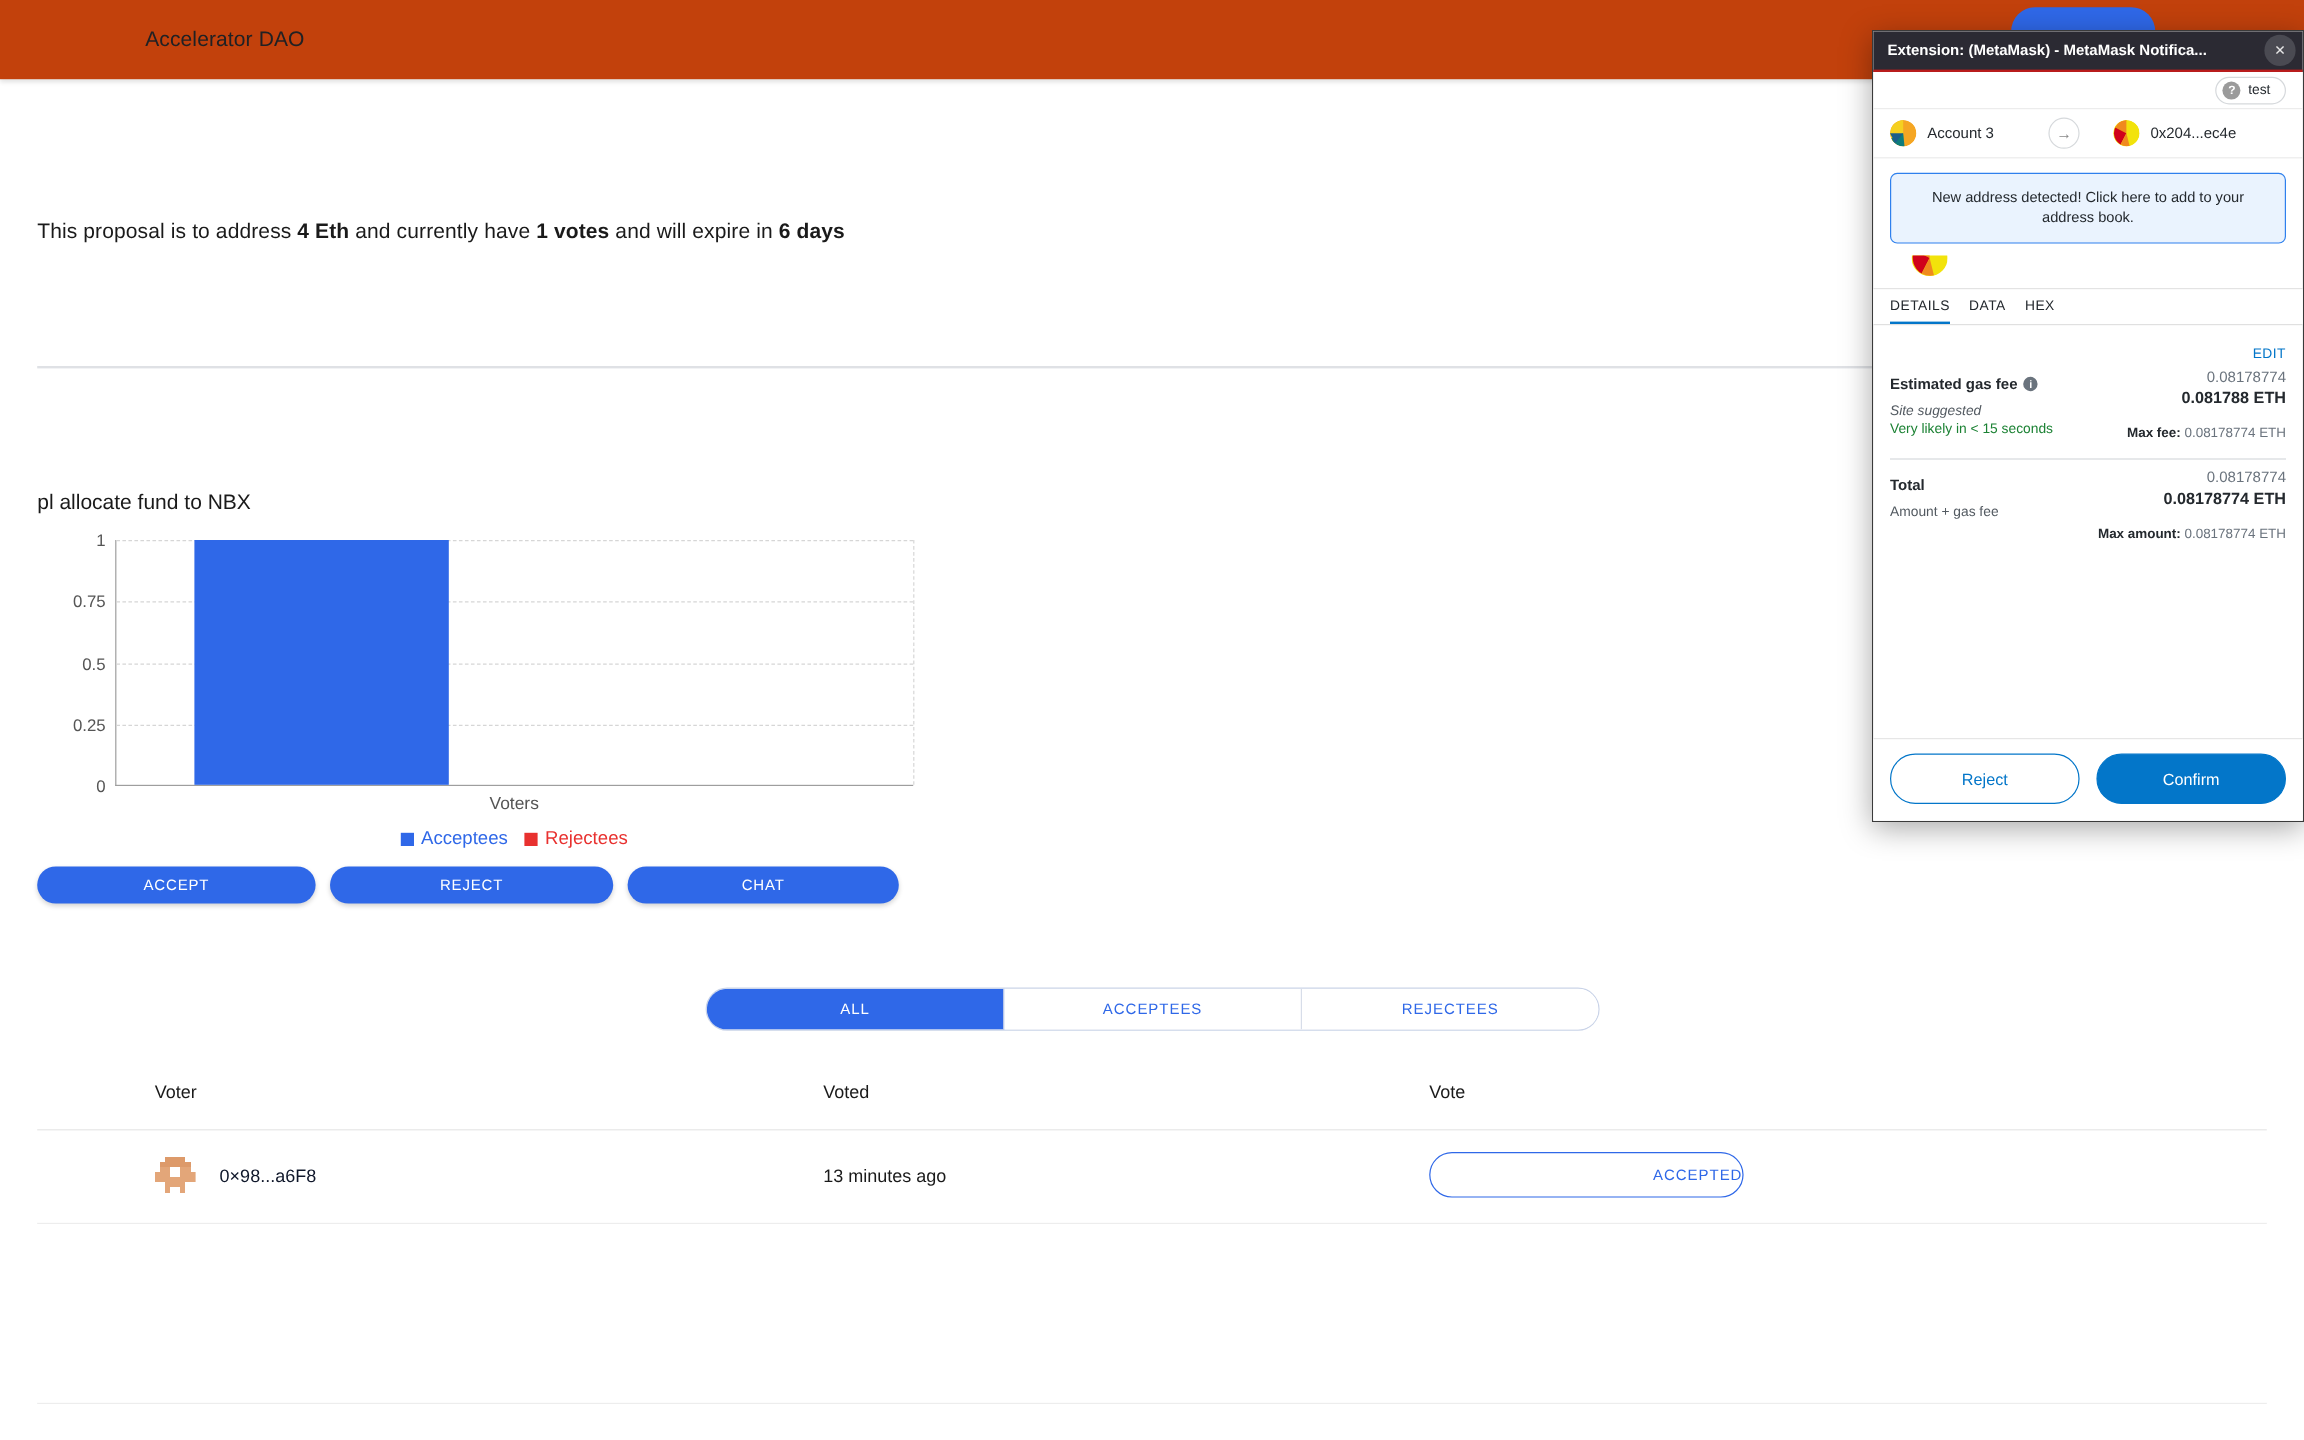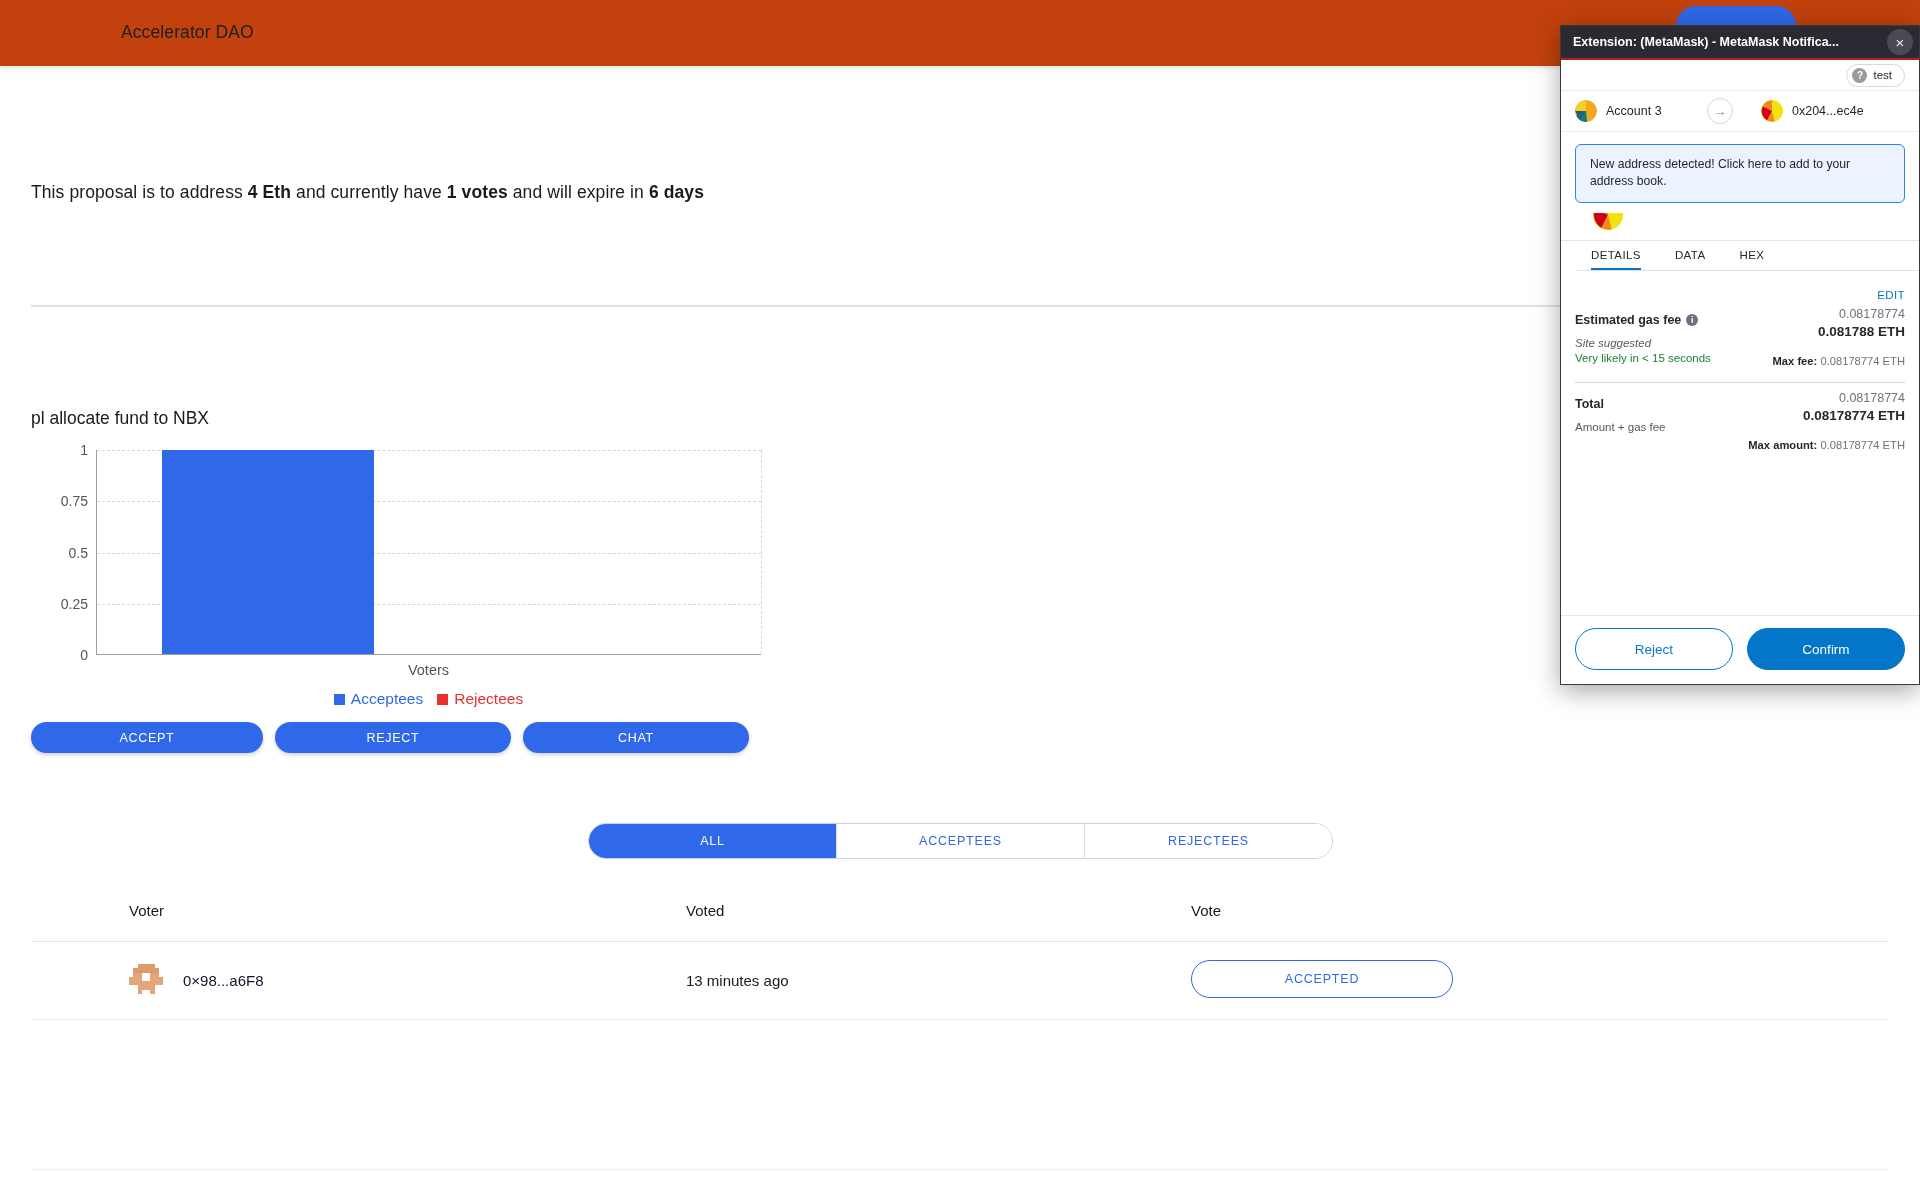--- a/index.html
+++ b/index.html
@@ -138,21 +138,21 @@
     width: 34px; height: 34px;
   }
   .cell-addr { position: absolute; left: 152px; top: 30px; font-size: 15px; color: #0f172a; }
   .cell-voted { position: absolute; left: 655px; top: 30px; font-size: 15px; color: #1a1a1a; }
   .vote-chip {
     position: absolute; left: 1160px; top: 18px;
     width: 262px; height: 38px;
     border: 1.5px solid #2f68e8; border-radius: 20px;
     background: #fff; color: #2f68e8;
     font-size: 12.5px; letter-spacing: .8px;
-    font-family: "Liberation Sans", sans-serif; cursor: pointer;
+    font-family: "Liberation Sans", sans-serif; cursor: pointer; text-align: right;
   }
   .trow-empty { height: 150px; }
 
   
   .mm-window {
     position: absolute; left: 1560px; top: 25px;
     width: 360px; height: 660px;
     background: #fff;
     border: 1px solid #3a3a3a;
     box-shadow: 0 6px 24px rgba(0,0,0,0.35);
@@ -201,38 +201,38 @@
   }
   .mm-acct { display: flex; align-items: center; gap: 9px; font-size: 12.5px; color: #24292e; }
   .mm-acct.right { position: absolute; left: 200px; }
   .mm-arrow {
     position: absolute; left: 146px; width: 26px; height: 26px; border-radius: 50%;
     border: 1px solid #d6d9dc; display: flex; align-items: center; justify-content: center;
     color: #888; font-size: 13px; background:#fff;
   }
   .blockie { width: 22px; height: 22px; border-radius: 50%; display:block; }
 
-  .mm-notice-wrap { padding: 12px 14px 10px; flex: none; }
+  .mm-notice-wrap { padding: 12px 14px 10px; flex: none; text-align: center; }
   .mm-notice {
     border: 1px solid #2f80ed; background: #eaf3fe; border-radius: 6px;
     padding: 11px 14px; font-size: 12.2px; line-height: 1.42; color: #24292e;
     cursor: pointer;
   }
 
   .mm-partial {
     height: 28px; position: relative; overflow: hidden;
     border-bottom: 1px solid #e3e3e3; flex: none;
   }
   .mm-partial .blockie-big {
     position: absolute; left: 32px; top: -13px; width: 30px; height: 30px;
   }
 
   .mm-tabs {
-    display: flex; gap: 34px; padding: 8px 14px 0; flex: none;
-    border-bottom: 1px solid #e0e0e0; background: #fff; margin-left: 16px;
+    display: flex; gap: 16px; padding: 8px 14px 0; flex: none;
+    border-bottom: 1px solid #e0e0e0; background: #fff;
   }
   .mm-tab {
     font-size: 11.5px; letter-spacing: .4px; color: #24292e;
     padding-bottom: 7px; border-bottom: 2px solid transparent;
     background: none; border-left: none; border-right: none; border-top: none;
     font-family: "Liberation Sans", sans-serif; cursor: pointer;
   }
   .mm-tab.active { color: #24292e; border-bottom-color: #0376c9; }
 
   .mm-details { flex: 1; padding: 0 14px; overflow: hidden; min-height: 0; }

